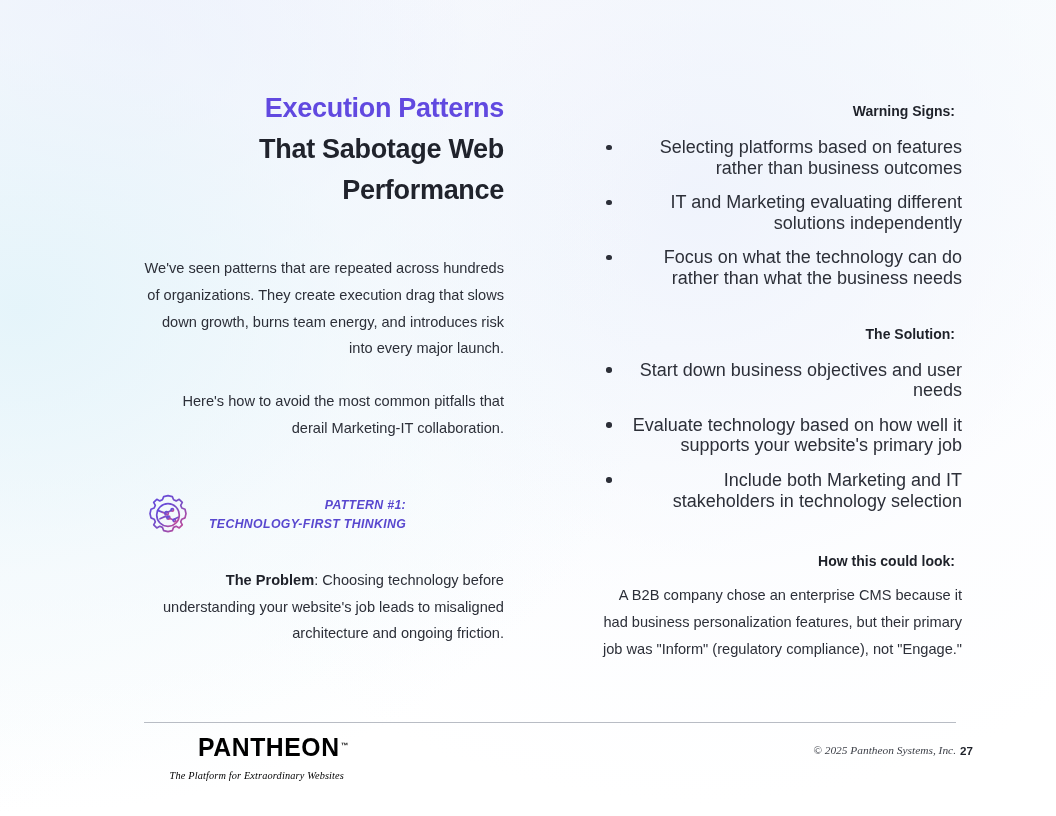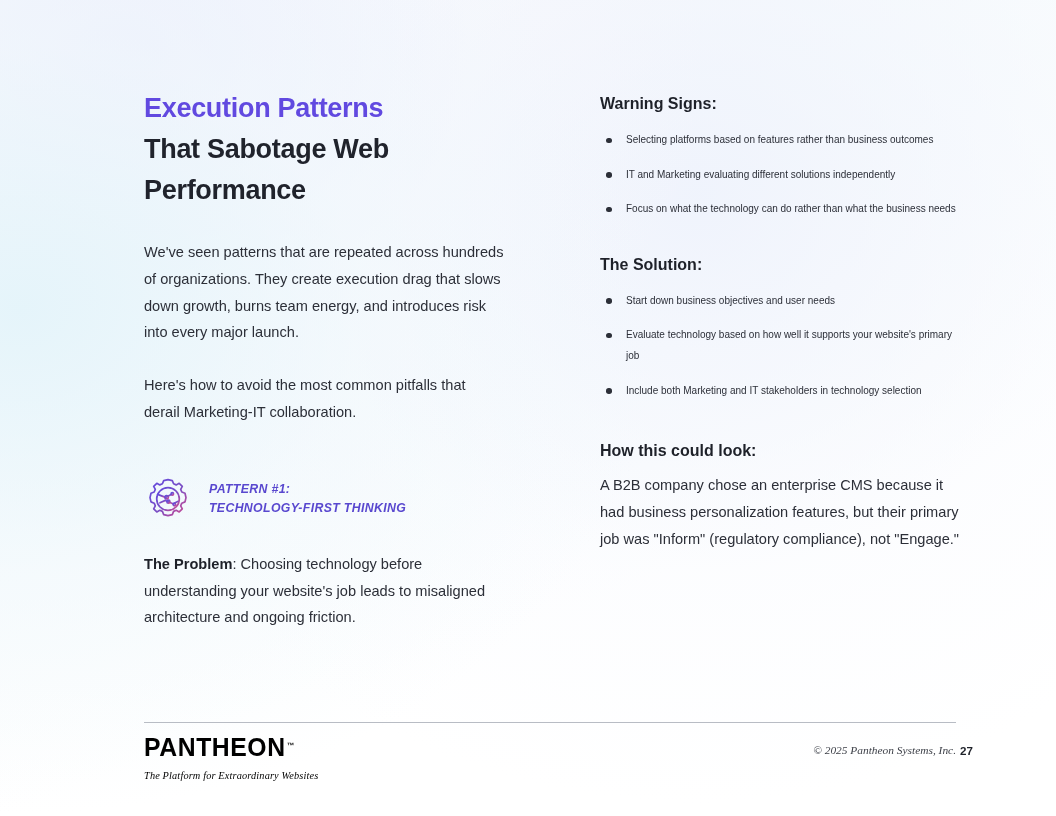--- a/index.html
+++ b/index.html
@@ -17,20 +17,21 @@
   #slide {
     position: relative;
     width: 1056px;
     height: 816px;
     background:
       radial-gradient(ellipse 900px 700px at 2% 38%, rgba(228,244,250,0.95) 0%, rgba(240,248,252,0.55) 38%, rgba(255,255,255,0) 72%),
       radial-gradient(ellipse 760px 620px at 12% 6%, rgba(236,238,252,0.9) 0%, rgba(246,247,253,0.5) 45%, rgba(255,255,255,0) 78%),
       radial-gradient(ellipse 820px 760px at 66% 24%, rgba(238,242,252,0.85) 0%, rgba(248,250,254,0.4) 50%, rgba(255,255,255,0) 80%),
       linear-gradient(160deg, #f4f6fc 0%, #f7fbfd 30%, #ffffff 68%, #ffffff 100%);
     box-sizing: border-box;
+    text-align: right;
   }
 
   
   .col-left {
     position: absolute;
     left: 144px;
     top: 88px;
     width: 360px;
   }
   .col-right {
@@ -51,21 +52,21 @@
   .title .accent { color: #6149e0; display: block; }
   .title .dark   { color: #20232c; display: block; }
 
   
   .lead {
     margin: 0;
     font-size: 14.6px;
     line-height: 26.8px;
     color: #2c2f38;
   }
-  .lead.first { margin-top: 28px; }
+  .lead.first { margin-top: 44px; }
   .lead.second { margin-top: 26px; }
 
   
   .pattern-badge {
     display: flex;
     align-items: center;
     margin-top: 49px;
     font-style: italic;
   }
   .pattern-icon {
@@ -90,36 +91,36 @@
     margin: 0;
     margin-top: 28px;
     font-size: 14.6px;
     line-height: 26.8px;
     color: #2c2f38;
   }
   .problem b { color: #1e2129; font-weight: bold; }
 
   
   .sec-head {
-    margin: 0;
-    font-size: 16px;
+    margin: 7px;
+    font-size: 14px;
     font-weight: bold;
     color: #1e2129;
     line-height: 20px;
   }
   ul.bullets {
     list-style: none;
     margin: 0;
     padding: 0;
     margin-top: 16px;
   }
   ul.bullets li {
     position: relative;
     padding-left: 26px;
-    font-size: 10px;
+    font-size: 18px;
     line-height: 20.6px;
     color: #2c2f38;
     margin-bottom: 14px;
   }
   ul.bullets li:last-child { margin-bottom: 0; }
   ul.bullets li::before {
     content: "";
     position: absolute;
     left: 6px;
     top: 7.5px;

